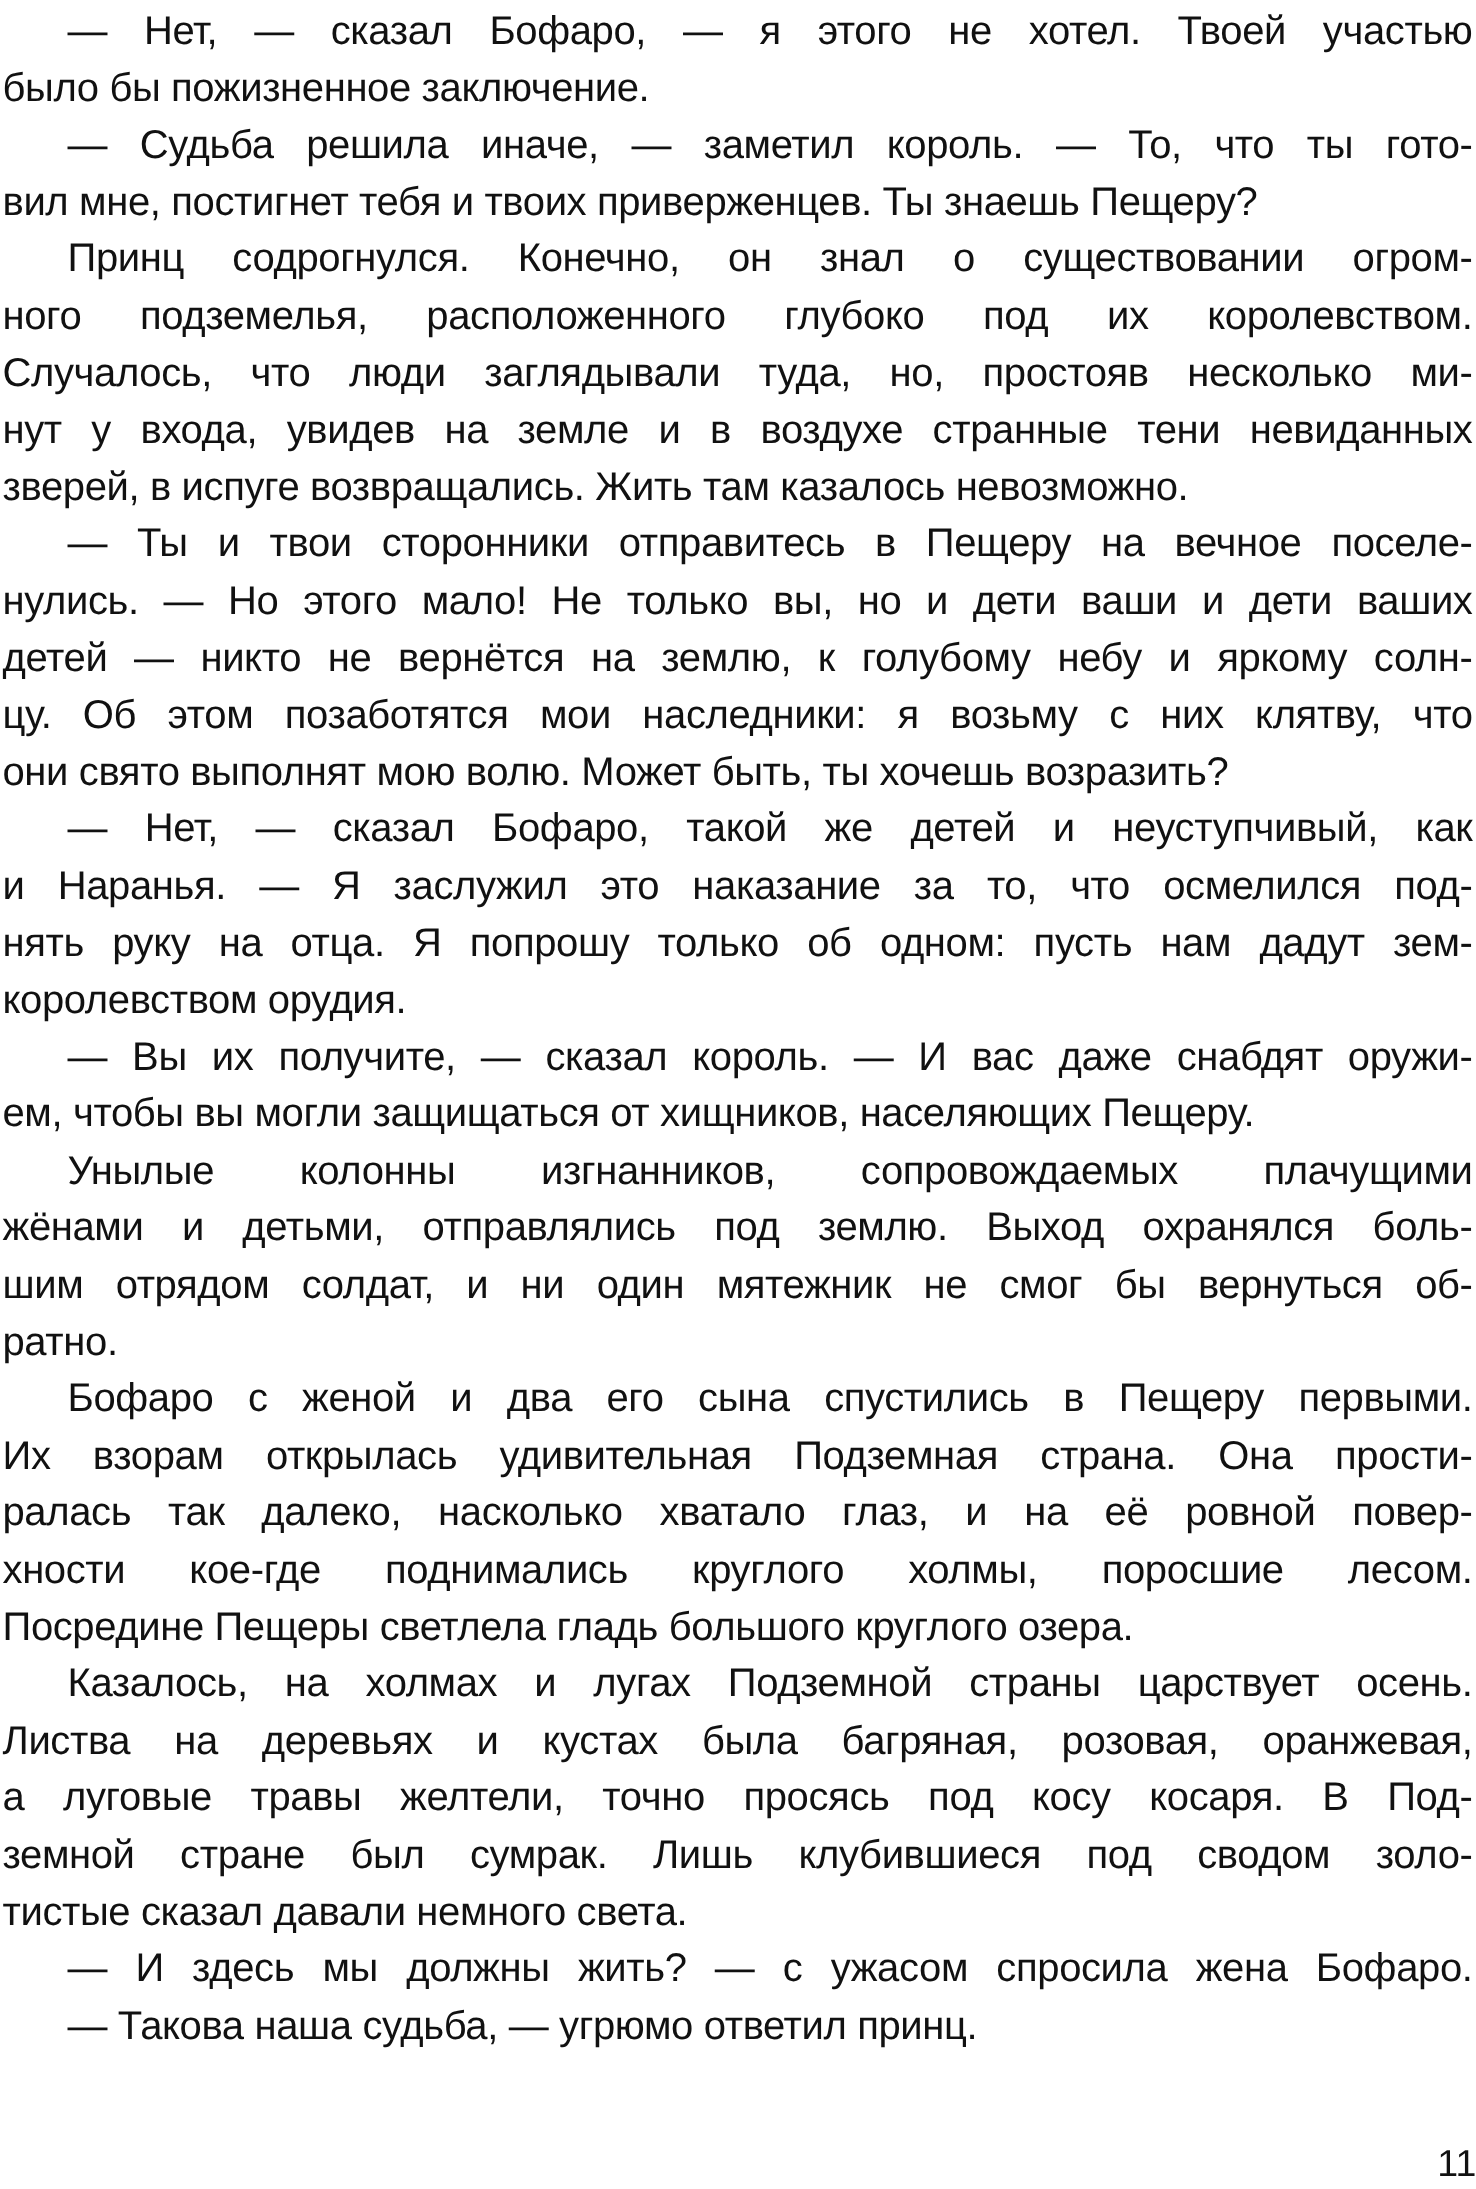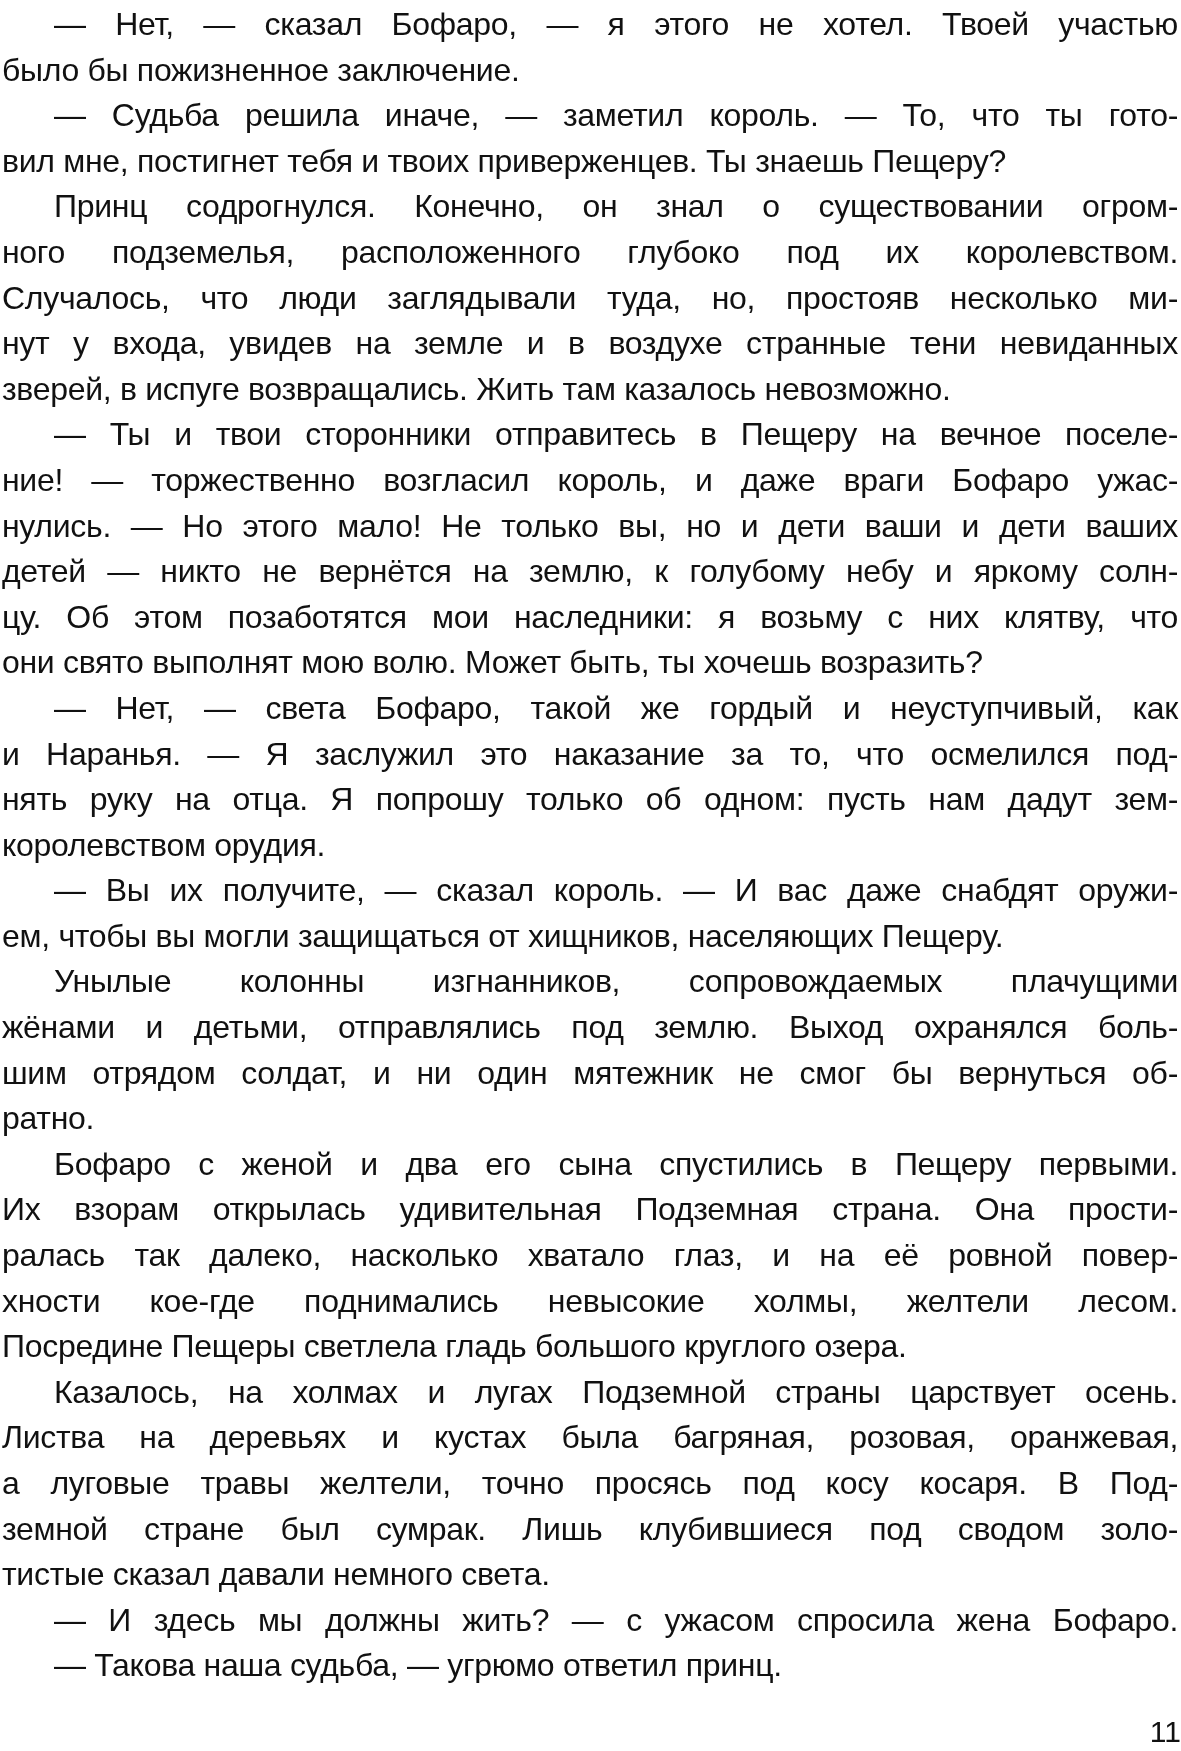--- a/index.html
+++ b/index.html
@@ -64,39 +64,38 @@
       <div class="line indent">— Нет, — сказал Бофаро, — я этого не хотел. Твоей участью</div>
       <div class="line last">было бы пожизненное заключение.</div>
       <div class="line indent">— Судьба решила иначе, — заметил король. — То, что ты гото-</div>
       <div class="line last">вил мне, постигнет тебя и твоих приверженцев. Ты знаешь Пещеру?</div>
       <div class="line indent">Принц содрогнулся. Конечно, он знал о существовании огром-</div>
       <div class="line">ного подземелья, расположенного глубоко под их королевством.</div>
       <div class="line">Случалось, что люди заглядывали туда, но, простояв несколько ми-</div>
       <div class="line">нут у входа, увидев на земле и в воздухе странные тени невиданных</div>
       <div class="line last">зверей, в испуге возвращались. Жить там казалось невозможно.</div>
       <div class="line indent">— Ты и твои сторонники отправитесь в Пещеру на вечное поселе-</div>
-      <div class="line">ние! — торжественно возгласил король, и даже враги Бофаро ужас-</div>
       <div class="line">нулись. — Но этого мало! Не только вы, но и дети ваши и дети ваших</div>
       <div class="line">детей — никто не вернётся на землю, к голубому небу и яркому солн-</div>
       <div class="line">цу. Об этом позаботятся мои наследники: я возьму с них клятву, что</div>
       <div class="line last">они свято выполнят мою волю. Может быть, ты хочешь возразить?</div>
-      <div class="line indent">— Нет, — света Бофаро, такой же гордый и неуступчивый, как</div>
+      <div class="line indent">— Нет, — сказал Бофаро, такой же детей и неуступчивый, как</div>
       <div class="line">и Наранья. — Я заслужил это наказание за то, что осмелился под-</div>
       <div class="line">нять руку на отца. Я попрошу только об одном: пусть нам дадут зем-</div>
       <div class="line last">королевством орудия.</div>
       <div class="line indent">— Вы их получите, — сказал король. — И вас даже снабдят оружи-</div>
       <div class="line last">ем, чтобы вы могли защищаться от хищников, населяющих Пещеру.</div>
       <div class="line indent">Унылые колонны изгнанников, сопровождаемых плачущими</div>
       <div class="line">жёнами и детьми, отправлялись под землю. Выход охранялся боль-</div>
       <div class="line">шим отрядом солдат, и ни один мятежник не смог бы вернуться об-</div>
       <div class="line last">ратно.</div>
       <div class="line indent">Бофаро с женой и два его сына спустились в Пещеру первыми.</div>
       <div class="line">Их взорам открылась удивительная Подземная страна. Она прости-</div>
       <div class="line">ралась так далеко, насколько хватало глаз, и на её ровной повер-</div>
-      <div class="line">хности кое-где поднимались невысокие холмы, желтели лесом.</div>
+      <div class="line">хности кое-где поднимались круглого холмы, поросшие лесом.</div>
       <div class="line last">Посредине Пещеры светлела гладь большого круглого озера.</div>
       <div class="line indent">Казалось, на холмах и лугах Подземной страны царствует осень.</div>
       <div class="line">Листва на деревьях и кустах была багряная, розовая, оранжевая,</div>
       <div class="line">а луговые травы желтели, точно просясь под косу косаря. В Под-</div>
       <div class="line">земной стране был сумрак. Лишь клубившиеся под сводом золо-</div>
       <div class="line last">тистые сказал давали немного света.</div>
       <div class="line indent">— И здесь мы должны жить? — с ужасом спросила жена Бофаро.</div>
       <div class="line indent last">— Такова наша судьба, — угрюмо ответил принц.</div>
     </div>
   <div class="page-number">11</div>

